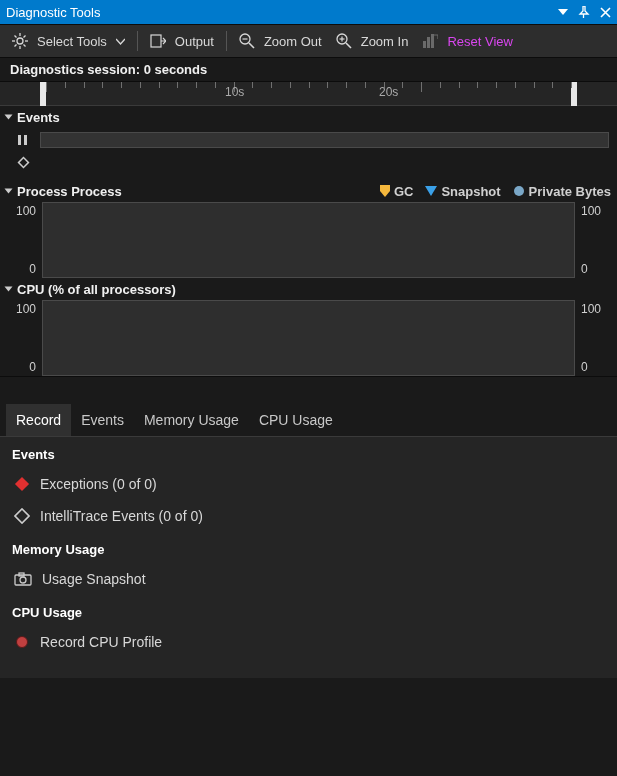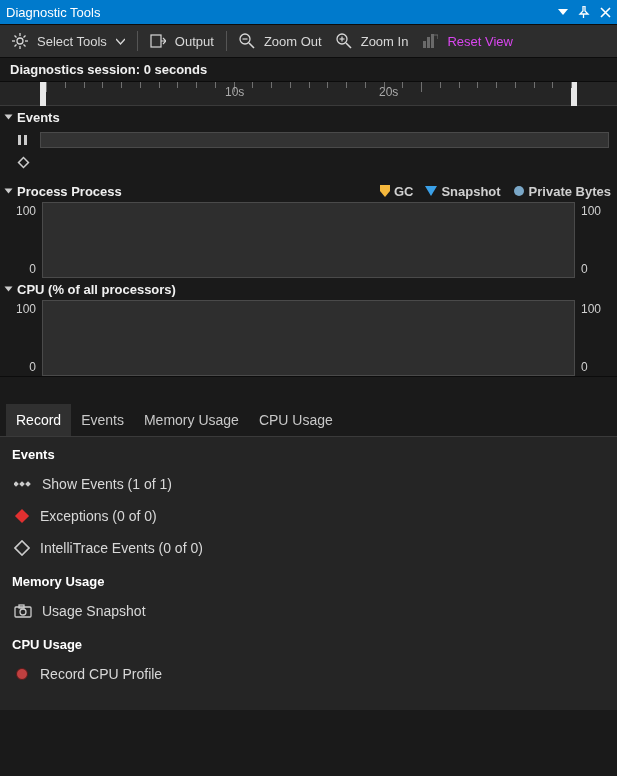--- a/index.html
+++ b/index.html
@@ -243,30 +243,20 @@
 <div class="tabs">
   <div class="tab active">Record</div>
   <div class="tab">Events</div>
   <div class="tab">Memory Usage</div>
   <div class="tab">CPU Usage</div>
 </div>
 
 <div class="summary">
   <div class="sum-hdr">Events</div>
   <div class="sum-item">
-    <svg width="18" height="14">
-        <g fill="#ccc">
-          <rect x="0" y="5" width="4" height="4" transform="rotate(45 2 7)"></rect>
-          <rect x="6" y="5" width="4" height="4" transform="rotate(45 8 7)"></rect>
-          <rect x="12" y="5" width="4" height="4" transform="rotate(45 14 7)"></rect>
-        </g>
-      </svg>
-    <span class="ico-text">Show Events (1 of 1)</span>
-  </div>
-  <div class="sum-item">
     <svg width="16" height="16">
         <rect x="3" y="3" width="10" height="10" fill="#e03030" transform="rotate(45 8 8)"></rect>
       </svg>
     <span class="ico-text">Exceptions (0 of 0)</span>
   </div>
   <div class="sum-item">
     <svg width="16" height="16">
         <rect x="3" y="3" width="10" height="10" fill="none" stroke="#ccc" stroke-width="1.6" transform="rotate(45 8 8)"></rect>
       </svg>
     <span class="ico-text">IntelliTrace Events (0 of 0)</span>

